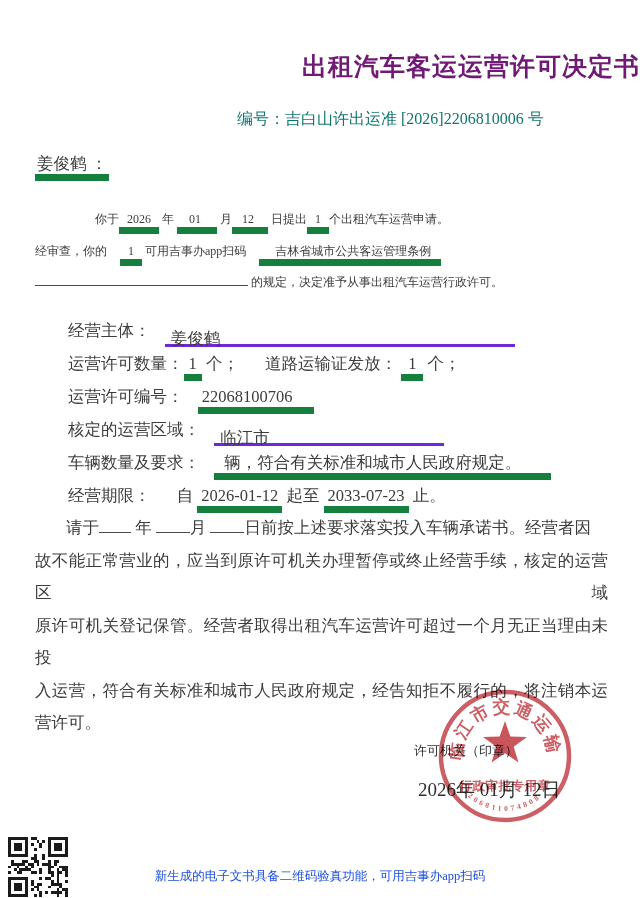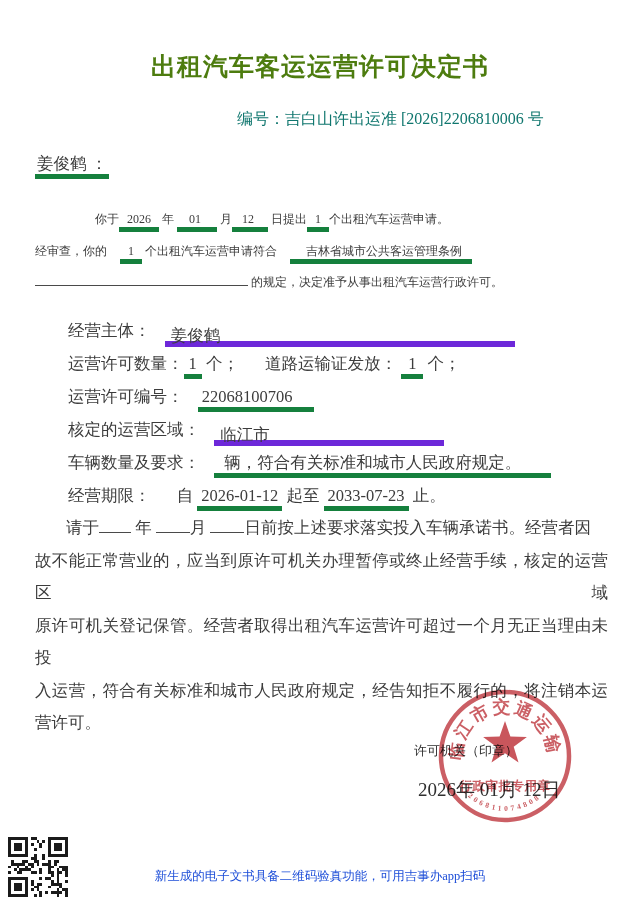--- a/index.html
+++ b/index.html
@@ -7,22 +7,22 @@
     position:relative;
     width:640px;height:898px;
     background:#ffffff;
     overflow:hidden;
     font-family:"Liberation Serif","DejaVu Serif",serif;
     color:#3c3c3c;
   }
   .abs{position:absolute;}
   .doc-title{
     top:50px;left:0;width:640px;
-    text-align:center;
-    font-size:25px;font-weight:bold;color:#4d7c0f;
+    text-align:right;
+    font-size:25px;font-weight:bold;color:#701a75;
     letter-spacing:1px;
   }
   .doc-number{
     top:108px;left:237px;width:340px;
     font-size:16px;line-height:22px;color:#0f766e;
   }
   .salutation{
     top:153px;left:35px;
     font-size:16.5px;
   }
@@ -33,28 +33,28 @@
   }
   .req-block{
     top:314px;left:68px;width:540px;
     font-size:16.5px;line-height:33px;
   }
   .closing-block{
     top:512px;left:35px;width:573px;
     font-size:16.5px;line-height:32.5px;
   }
   .jline{text-align:justify;text-align-last:justify;}
-  .u{border-bottom:5px solid #15803d;}
+  .u{border-bottom:7px solid #15803d;}
   .blank{display:inline-block;border-bottom:1px solid #4a4a4a;height:14px;vertical-align:baseline;}
   .indent1{padding-left:60px;}
   .indent2{padding-left:31px;}
   .pad-sm{padding:0 8px 1px 8px;}
   .gap-l{margin-left:10px;}
   .gap-xl{margin-left:22px;}
-  .val{border-bottom:6px solid #6d28d9;padding:0 4px 1px 6px;}
+  .val{border-bottom:3px solid #6d28d9;padding:0 4px 1px 6px;}
   .minw{display:inline-block;height:21px;vertical-align:bottom;}
   .sig-authority{top:742px;left:414px;font-size:13px;color:#2f2f2f;z-index:2;}
   .sig-date{top:777px;left:418px;font-size:19px;color:#2f2f2f;z-index:2;}
   .seal{
     top:686px;left:435px;width:140px;height:140px;
     z-index:3;opacity:0.88;mix-blend-mode:multiply;
   }
   .qr{top:837px;left:8px;width:60px;height:60px;}
   .footer-note{
     top:868px;left:0;width:640px;
@@ -77,21 +77,21 @@
     <div class="indent1">
       <span>你于</span><span class="u pad-sm">2026</span>
       <span>年</span>
       <span class="u" style="padding:0 16px 1px 12px;">01</span>
       <span>月</span><span class="u" style="padding:0 14px 1px 10px;">12</span>
       <span>日提出</span><span class="u pad-sm">1</span><span>个出租汽车运营申请。</span>
     </div>
     <div>
       <span>经审查，你的</span>
       <span class="u pad-sm gap-l">1</span>
-      <span>个出租汽车运营申请符合</span>
+      <span>可用吉事办app扫码</span>
       <span class="u gap-l" style="padding:0 10px 1px 16px;">吉林省城市公共客运管理条例</span>
     </div>
     <div>
       <span class="blank" style="width:213px;"></span>
       <span>的规定，决定准予从事出租汽车运营行政许可。</span>
     </div>
   </div>
 
   <div class="abs req-block">
     <div>

